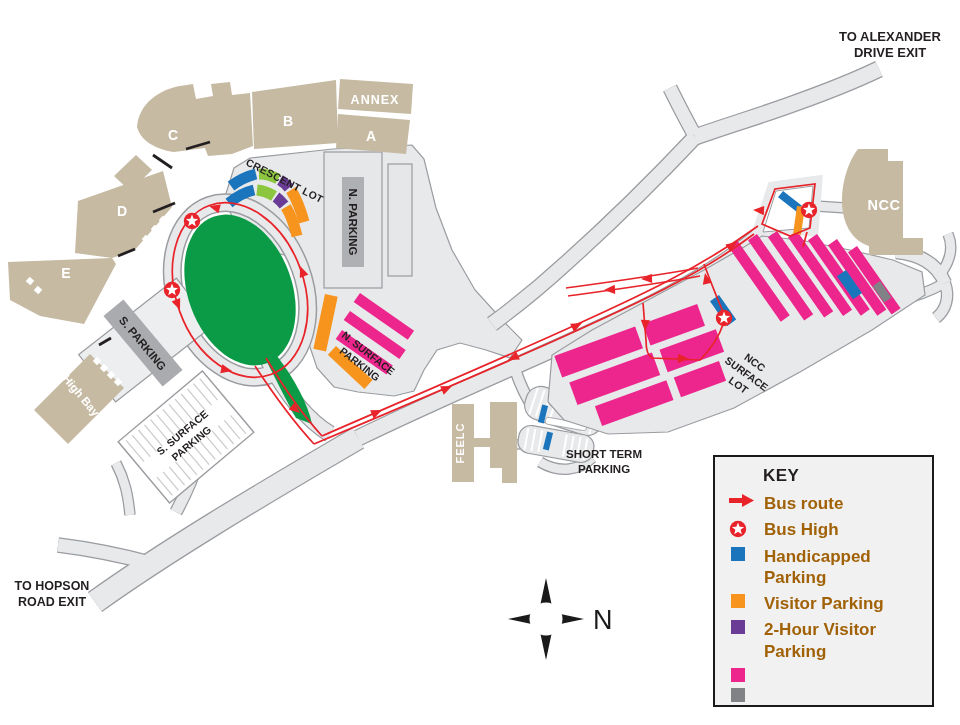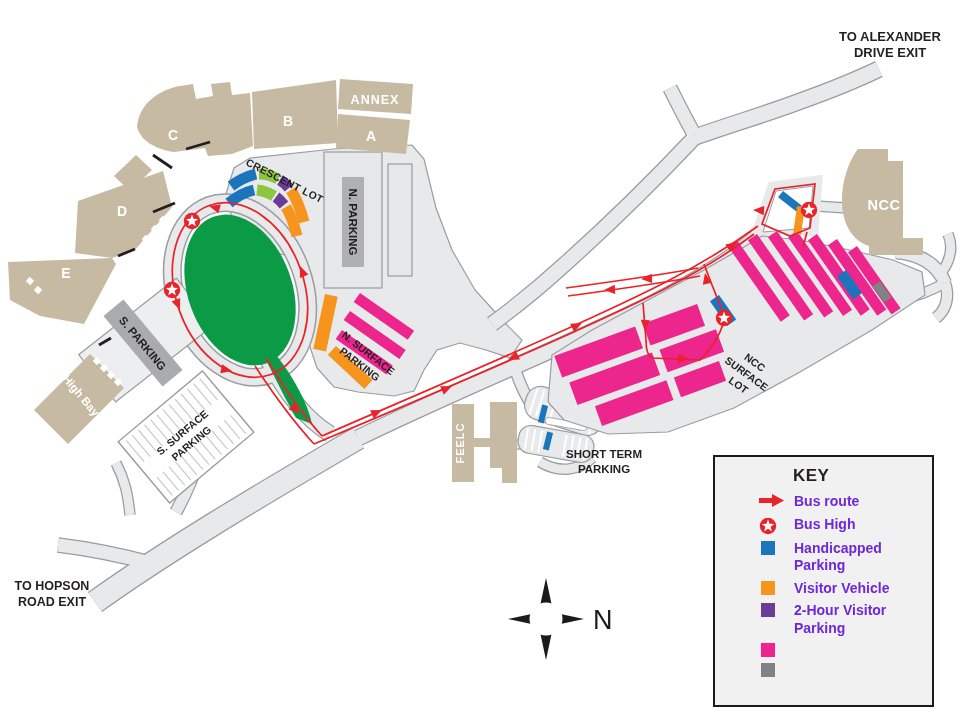--- a/index.html
+++ b/index.html
@@ -4,26 +4,26 @@
 <style>
   html,body{margin:0;padding:0;background:#fff;}
   body{width:960px;height:725px;position:relative;overflow:hidden;
        font-family:"Liberation Sans", sans-serif;}
   #stage{position:absolute;left:0;top:0;width:960px;height:725px;}
   svg text{font-family:"Liberation Sans", sans-serif;}
   .maplabel{fill:#231F20;font-weight:bold;}
   .bldglabel{fill:#ffffff;font-weight:bold;}
   
   #keybox{position:absolute;left:713px;top:455px;width:221px;height:252px;
-          background:#F1F1F2;border:2.5px solid #1A1A1A;box-sizing:border-box;padding-left:30px;}
+          background:#F1F1F2;border:2.5px solid #1A1A1A;box-sizing:border-box;}
   #keybox .ktitle{font-weight:bold;font-size:17px;color:#231F20;margin:9px 0 7px 48px;letter-spacing:.5px;}
   .krow{display:flex;align-items:flex-start;margin:0 8px 5px 14px;}
   .kicon{width:26px;flex:0 0 26px;display:flex;justify-content:flex-start;margin-top:1px;}
   .kswatch{width:14px;height:14px;margin-left:2px;}
-  .klabel{font-weight:bold;font-size:14px;color:#6d28d9;line-height:1.25;margin-left:9px;}
+  .klabel{font-weight:bold;font-size:17px;color:#a16207;line-height:1.25;margin-left:9px;}
 </style>
 </head>
 <body>
 
 <div id="stage">
 <svg id="map" width="960" height="725" viewBox="0 0 960 725" xmlns="http://www.w3.org/2000/svg">
   <defs>
     <path id="arw" d="M0,0 L-11,4.6 L-11,-4.6 Z"></path>
     <path id="star5" d="M0,-5.6 L1.41,-1.94 L5.33,-1.73 L2.28,0.74 L3.29,4.53 L0,2.4 L-3.29,4.53 L-2.28,0.74 L-5.33,-1.73 L-1.41,-1.94 Z"></path>
     <g id="busstop">
@@ -435,21 +435,21 @@
     <span class="kicon">
           <span class="kswatch" style="background-color: rgb(27, 117, 188);"></span>
         </span>
     <span class="klabel">Handicapped Parking</span>
   </div>
 
   <div class="krow">
     <span class="kicon">
           <span class="kswatch" style="background-color: rgb(247, 148, 30);"></span>
         </span>
-    <span class="klabel">Visitor Vehicle</span>
+    <span class="klabel">Visitor Parking</span>
   </div>
 
   <div class="krow">
     <span class="kicon">
           <span class="kswatch" style="background-color: rgb(106, 60, 150);"></span>
         </span>
     <span class="klabel">2-Hour Visitor Parking</span>
   </div>
 
 

